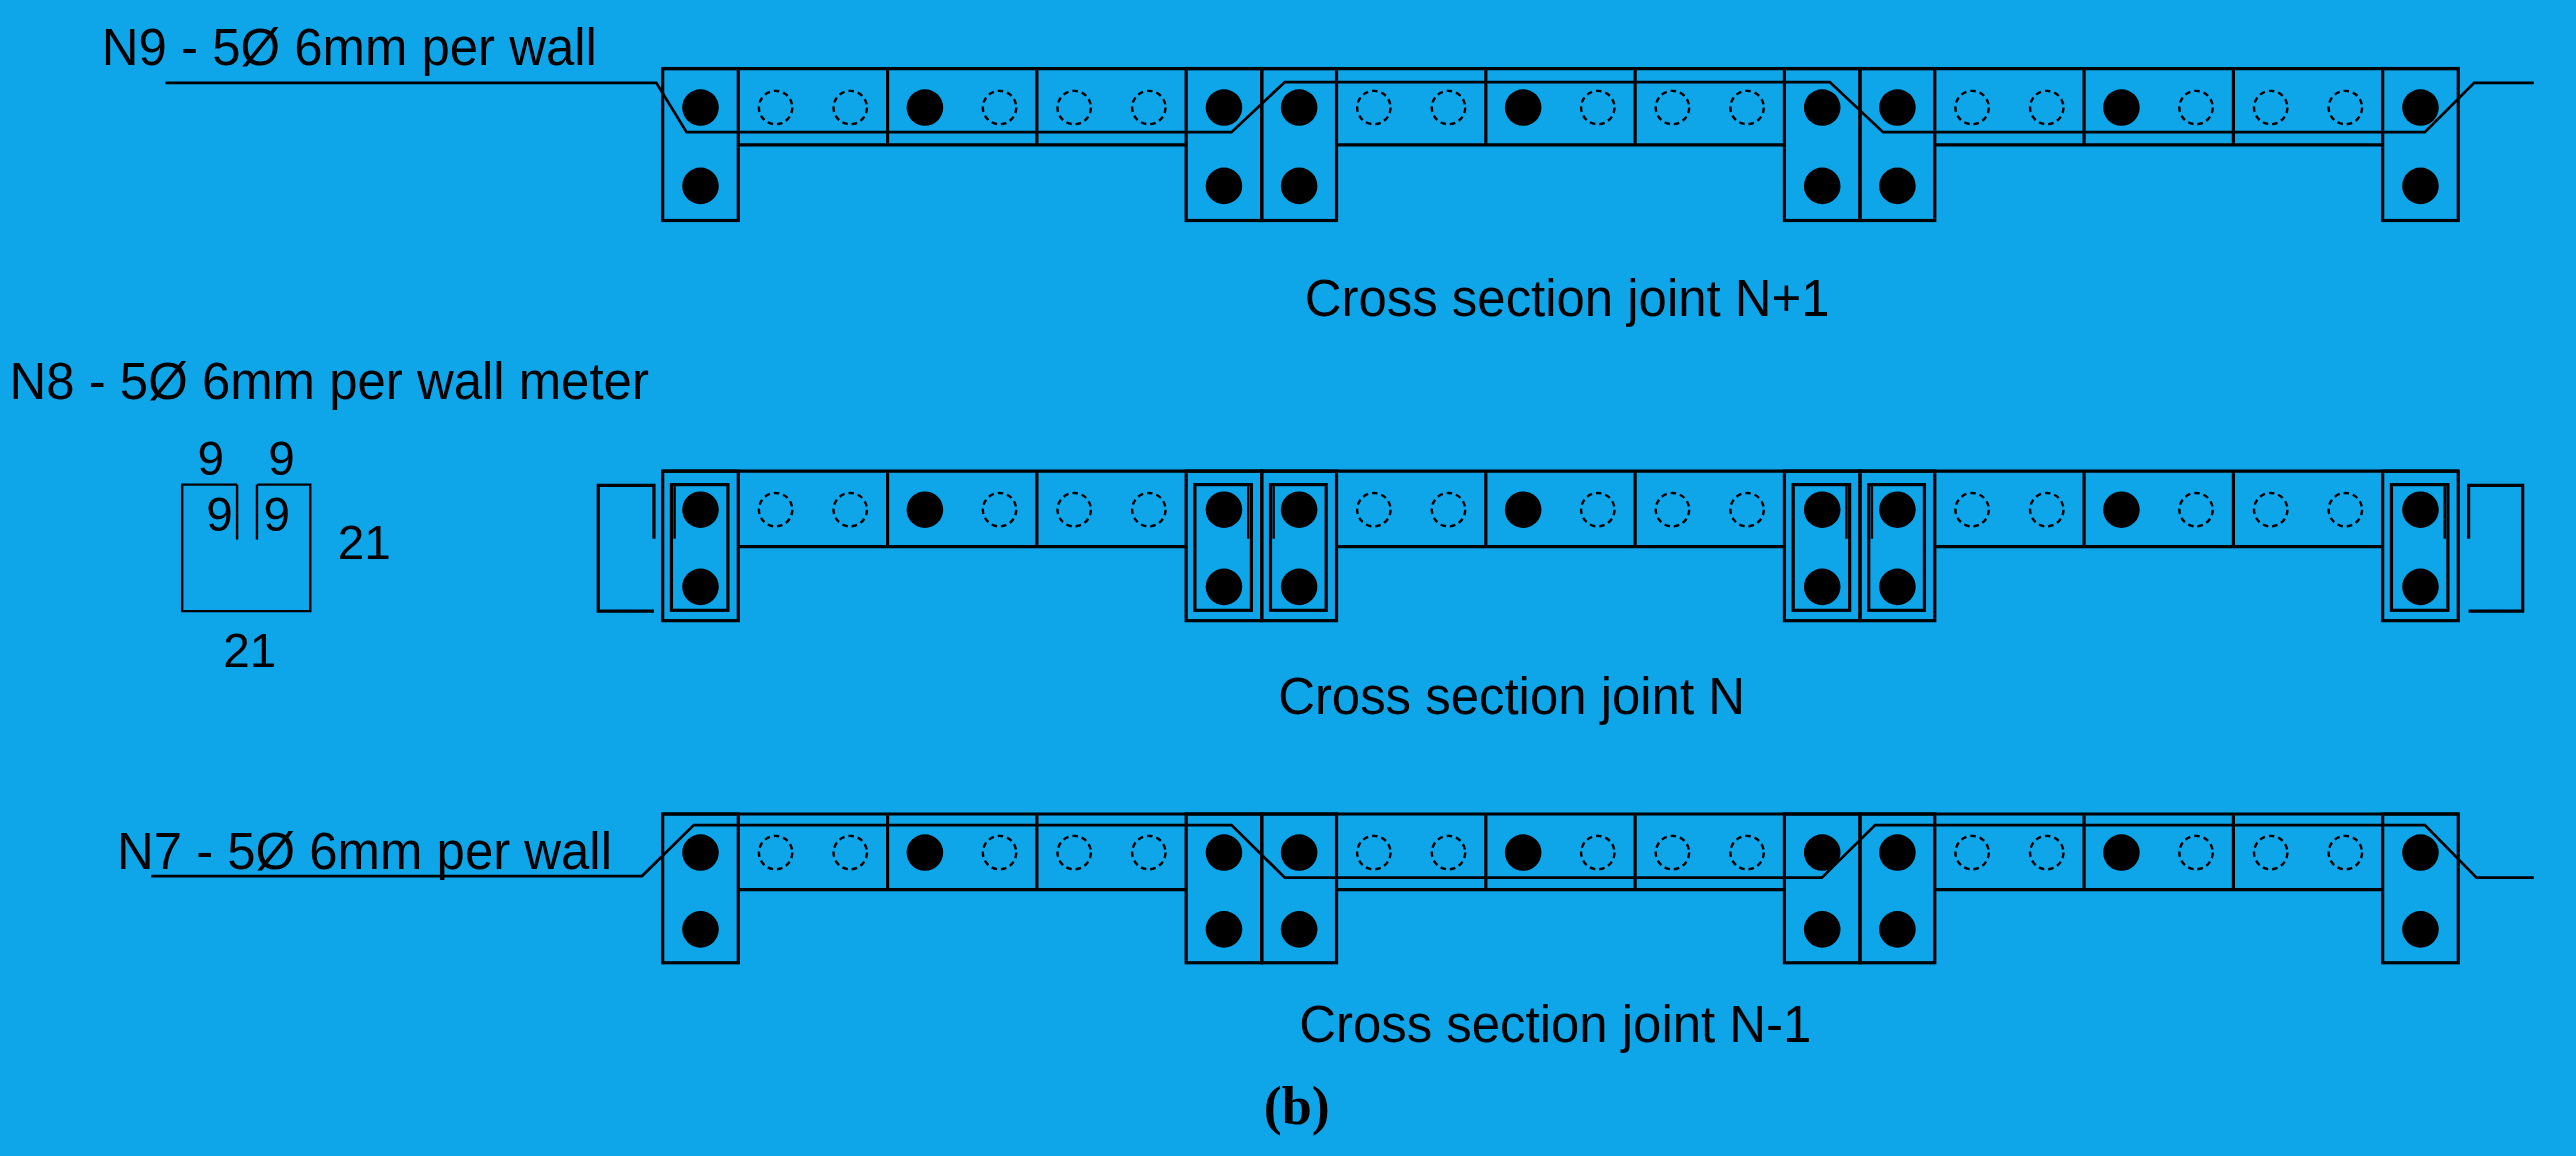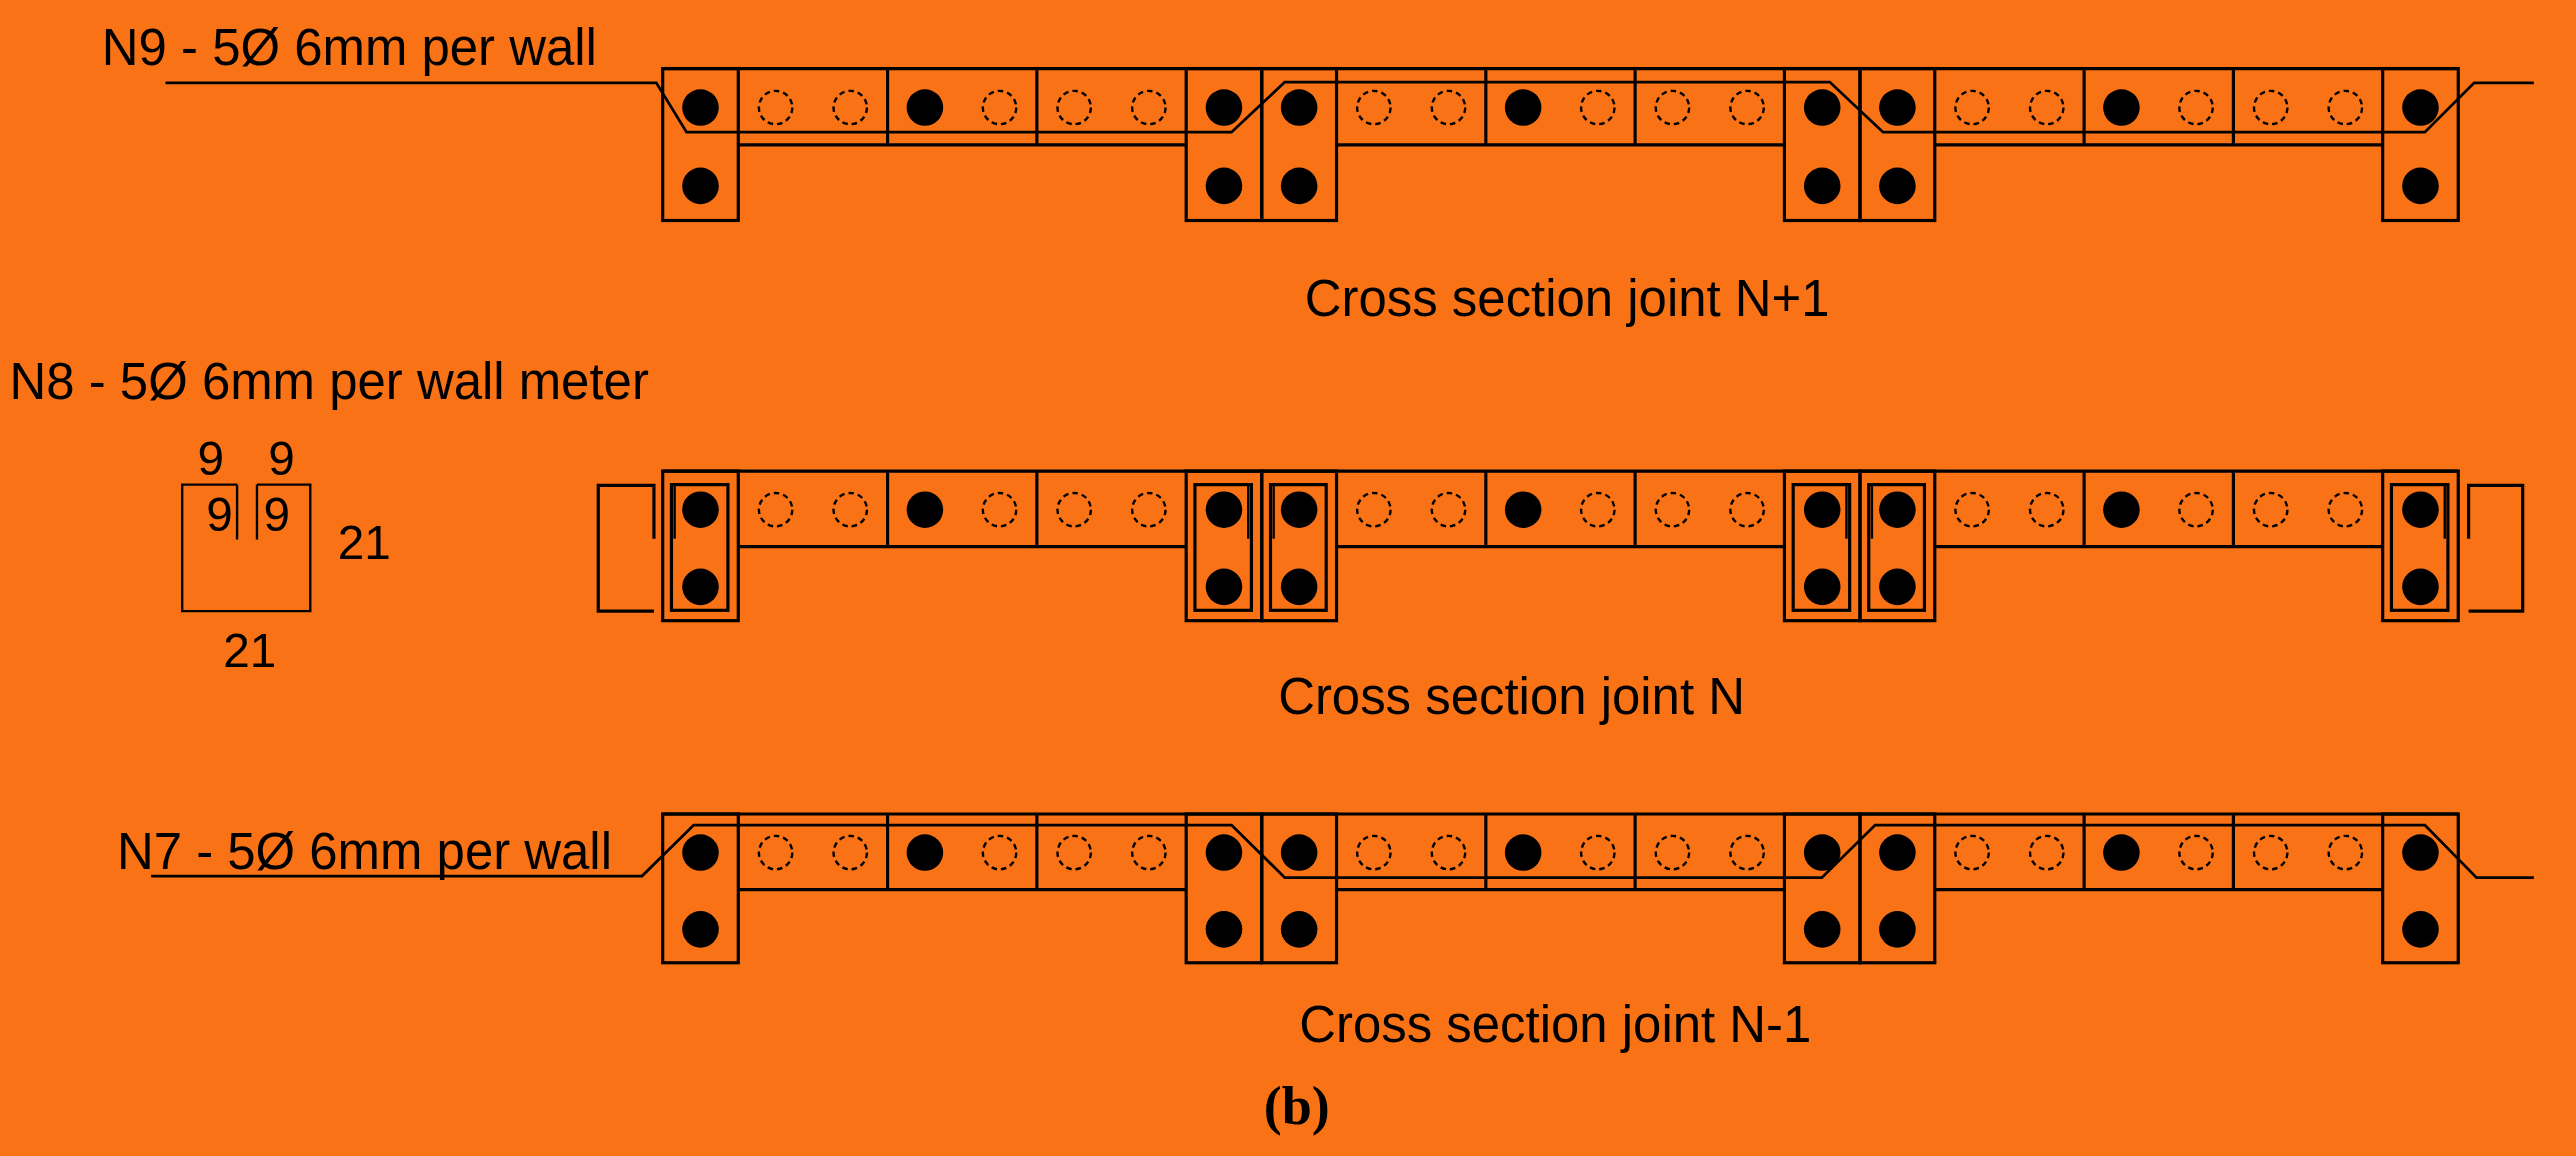--- a/index.html
+++ b/index.html
@@ -1,16 +1,16 @@
 <!DOCTYPE html>
 <html style="font-size:12.7px"><head>
 <meta charset="utf-8">
 <style>
   html,body{margin:0;padding:0;background:#ffffff;}
-  .page{width:2576px;height:1157px;background:#f97316;position:relative;overflow:hidden;}
+  .page{width:2576px;height:1157px;background:#0ea5e9;position:relative;overflow:hidden;}
   svg{display:block;}
   .t{font-family:"Liberation Sans",sans-serif;font-size:64px;fill:#000;}
   .dim{font-family:"Liberation Sans",sans-serif;font-size:60px;fill:#000;}
   .mid{text-anchor:middle;}
   .fig{font-family:"Liberation Serif",serif;font-size:68px;font-weight:bold;fill:#000;}
 </style>
 </head>
 <body>
 
 <div class="page">

